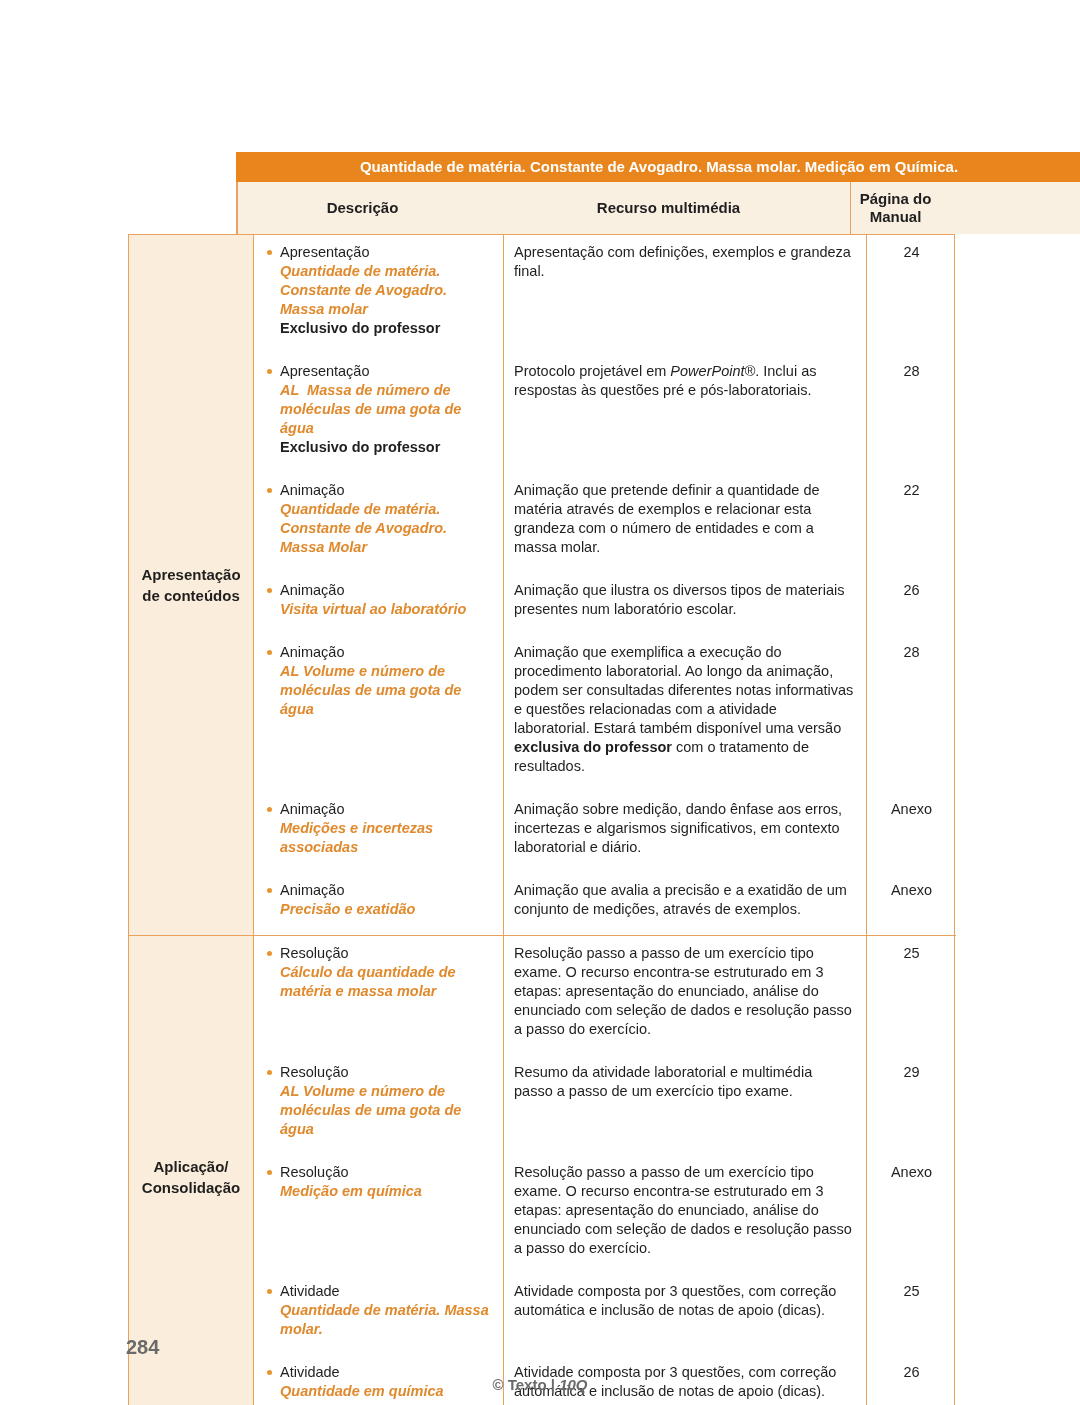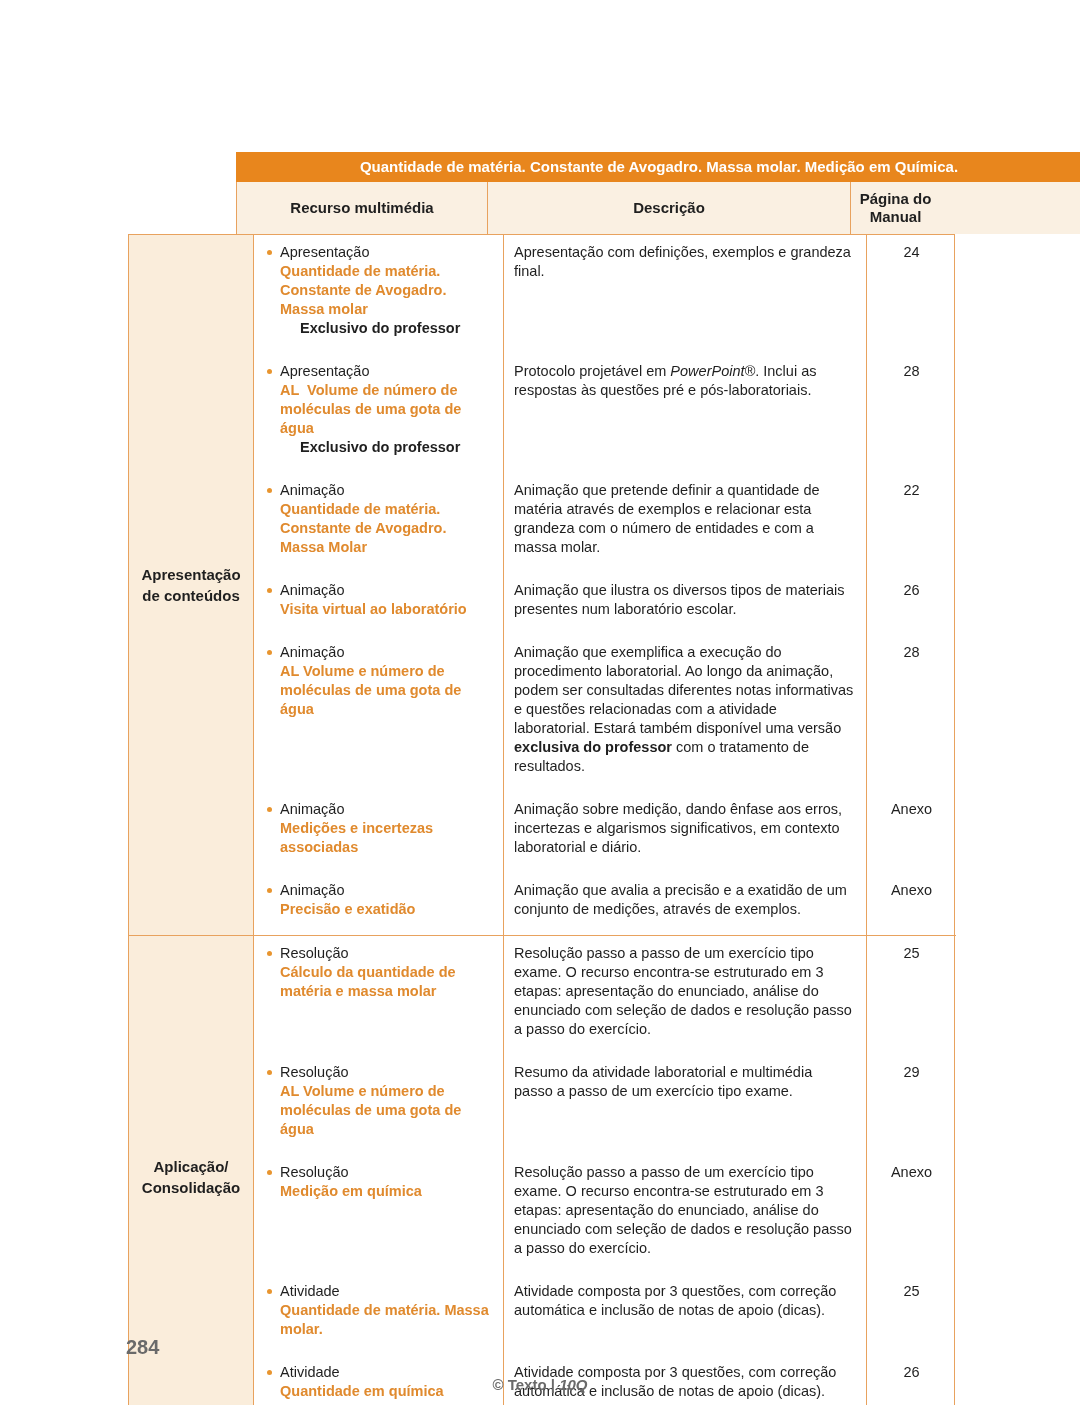--- a/index.html
+++ b/index.html
@@ -54,44 +54,44 @@
   .c-recurso,.c-desc,.c-page{border-left:1px solid var(--border-orange);}
   .group-start{border-top:1px solid var(--border-orange);}
 
   .bullet-line{display:flex;}
   .bullet{
     flex:none;width:5px;height:5px;border-radius:50%;
     background:var(--bullet-orange);margin:7px 8px 0 3px;
   }
   .bullet-content{flex:1;}
   .rtype{color:var(--text-dark);}
-  .rtitle{color:var(--title-text-orange);font-weight:bold;white-space:pre-wrap;}
-  .rnote{color:var(--text-dark);font-weight:bold;margin-left:20px;}
+  .rtitle{color:var(--title-text-orange);font-weight:bold;white-space:pre-wrap;font-style:italic;}
+  .rnote{color:var(--text-dark);font-weight:bold;}
   .rnote:empty{display:none;}
 
   .footer{position:absolute;left:0;top:1332px;width:1080px;height:24px;}
   .page-number{
     position:absolute;left:126px;top:4px;
     font-weight:bold;font-size:20px;color:var(--footer-gray);
   }
   .credit{
     text-align:center;font-size:15px;font-weight:bold;color:var(--footer-gray);margin-top:44px;
   }
   .credit .book{font-style:italic;}
 </style>
 </head>
 <body>
 
 <div class="page">
   <div class="doc-table">
     <div class="table-head">
       <div class="title-bar">Quantidade de matéria. Constante de Avogadro. Massa molar. Medição em Química.</div>
       <div class="col-headers">
+        <div class="ch ch-desc">Descrição</div>
         <div class="ch ch-resource">Recurso multimédia</div>
-        <div class="ch ch-desc">Descrição</div>
         <div class="ch ch-page">Página do
 Manual</div>
       </div>
     </div>
     <div class="table-body" id="table-body">
         <div class="c-label" style="grid-row: span 7;">Apresentação
 de conteúdos</div>
   <div class="cell c-recurso">
     <div class="bullet-line">
       <span class="bullet"></span>
@@ -103,21 +103,21 @@
     </div>
   </div>
   <div class="cell c-desc">Apresentação com definições, exemplos e grandeza final.</div>
   <div class="cell c-page">24</div>
 
   <div class="cell c-recurso">
     <div class="bullet-line">
       <span class="bullet"></span>
       <div class="bullet-content">
         <div class="rtype">Apresentação</div>
-        <div class="rtitle">AL  Volume de número de moléculas de uma gota de água</div>
+        <div class="rtitle">AL  Massa de número de moléculas de uma gota de água</div>
         <div class="rnote">Exclusivo do professor</div>
       </div>
     </div>
   </div>
   <div class="cell c-desc">Protocolo projetável em <i>PowerPoint®</i>. Inclui as respostas às questões pré e pós-laboratoriais.</div>
   <div class="cell c-page">28</div>
 
   <div class="cell c-recurso">
     <div class="bullet-line">
       <span class="bullet"></span>

